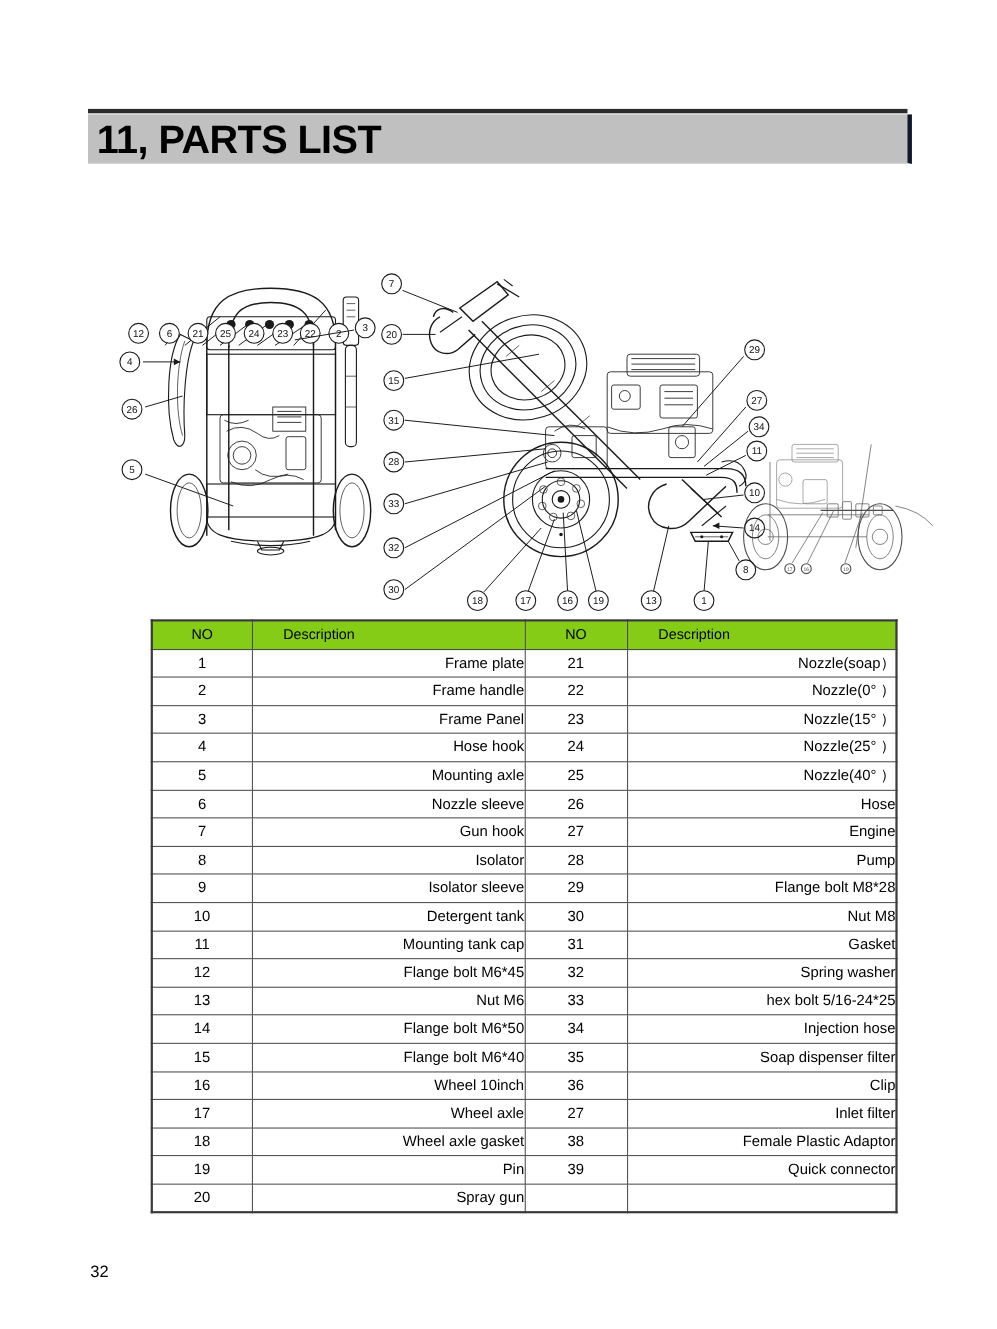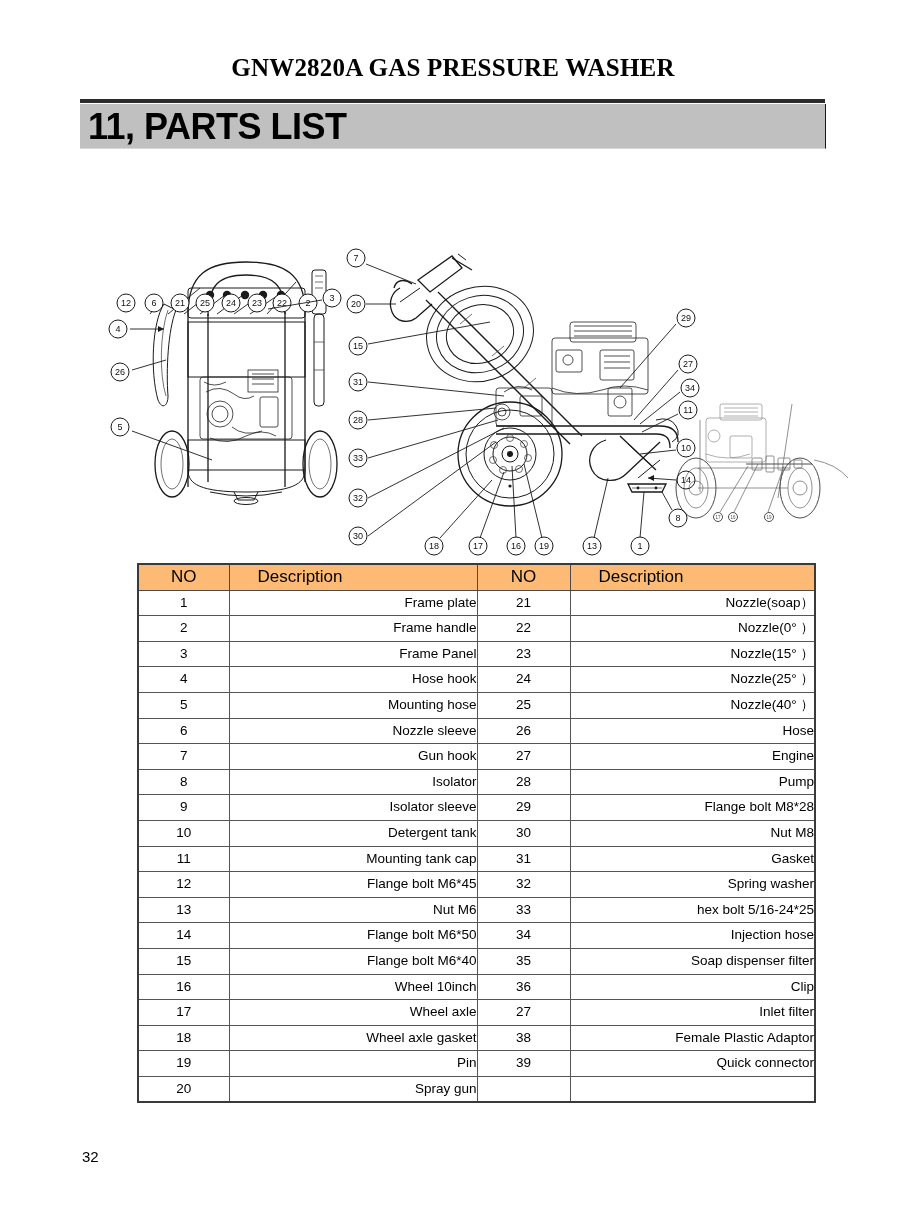--- a/index.html
+++ b/index.html
@@ -40,21 +40,21 @@
     height: 4px;
     background: #2b2b2b;
   }
   .section-banner {
     position: absolute;
     left: 80px;
     top: 104px;
     width: 745px;
     height: 44px;
     background: #c0c0c0;
-    border-right: 1px solid #0f172a;
+    border-right: 4px solid #0f172a;
     border-bottom: 1px solid #d8d8d8;
   }
   .section-banner-label {
     position: absolute;
     left: 8px;
     top: 1px;
     font-family: "Liberation Sans", sans-serif;
     font-weight: bold;
     font-size: 36px;
     line-height: 43px;
@@ -92,23 +92,23 @@
 
   .parts-table th,
   .parts-table td {
     border: 1px solid #555555;
     height: 24.6px;
     padding: 0 0 0 0;
     font-weight: normal;
     line-height: 24.6px;
   }
   .parts-table thead th {
-    background: #fdba74;
+    background: #84cc16;
     border-color: #4a4a4a;
-    font-size: 17px;
+    font-size: 13px;
   }
   .parts-table .num {
     text-align: center;
   }
   .parts-table .desc {
     text-align: right;
     padding-left: 20px;
   }
   .parts-table thead .desc {
     padding-left: 0;
@@ -130,21 +130,20 @@
     top: 1148px;
     font-size: 15px;
     color: #000000;
   }
 </style>
 </head>
 <body>
 
 <div class="page">
 
-  <div class="doc-title">GNW2820A GAS PRESSURE WASHER</div>
 
   <div class="section-rule"></div>
   <div class="section-banner">
     <span class="section-banner-label">11, PARTS LIST</span>
   </div>
 
   <div class="diagram">
     <svg width="800" height="370" viewBox="0 0 800 370" xmlns="http://www.w3.org/2000/svg">
       <defs>
         <style>
@@ -543,21 +542,21 @@
           <td class="desc">Nozzle(15°  ）</td>
         </tr>
         <tr>
           <td class="num">4</td>
           <td class="desc">Hose hook</td>
           <td class="num">24</td>
           <td class="desc">Nozzle(25°  ）</td>
         </tr>
         <tr>
           <td class="num">5</td>
-          <td class="desc">Mounting hose</td>
+          <td class="desc">Mounting axle</td>
           <td class="num">25</td>
           <td class="desc">Nozzle(40°  ）</td>
         </tr>
         <tr>
           <td class="num">6</td>
           <td class="desc">Nozzle sleeve</td>
           <td class="num">26</td>
           <td class="desc">Hose</td>
         </tr>
         <tr>

